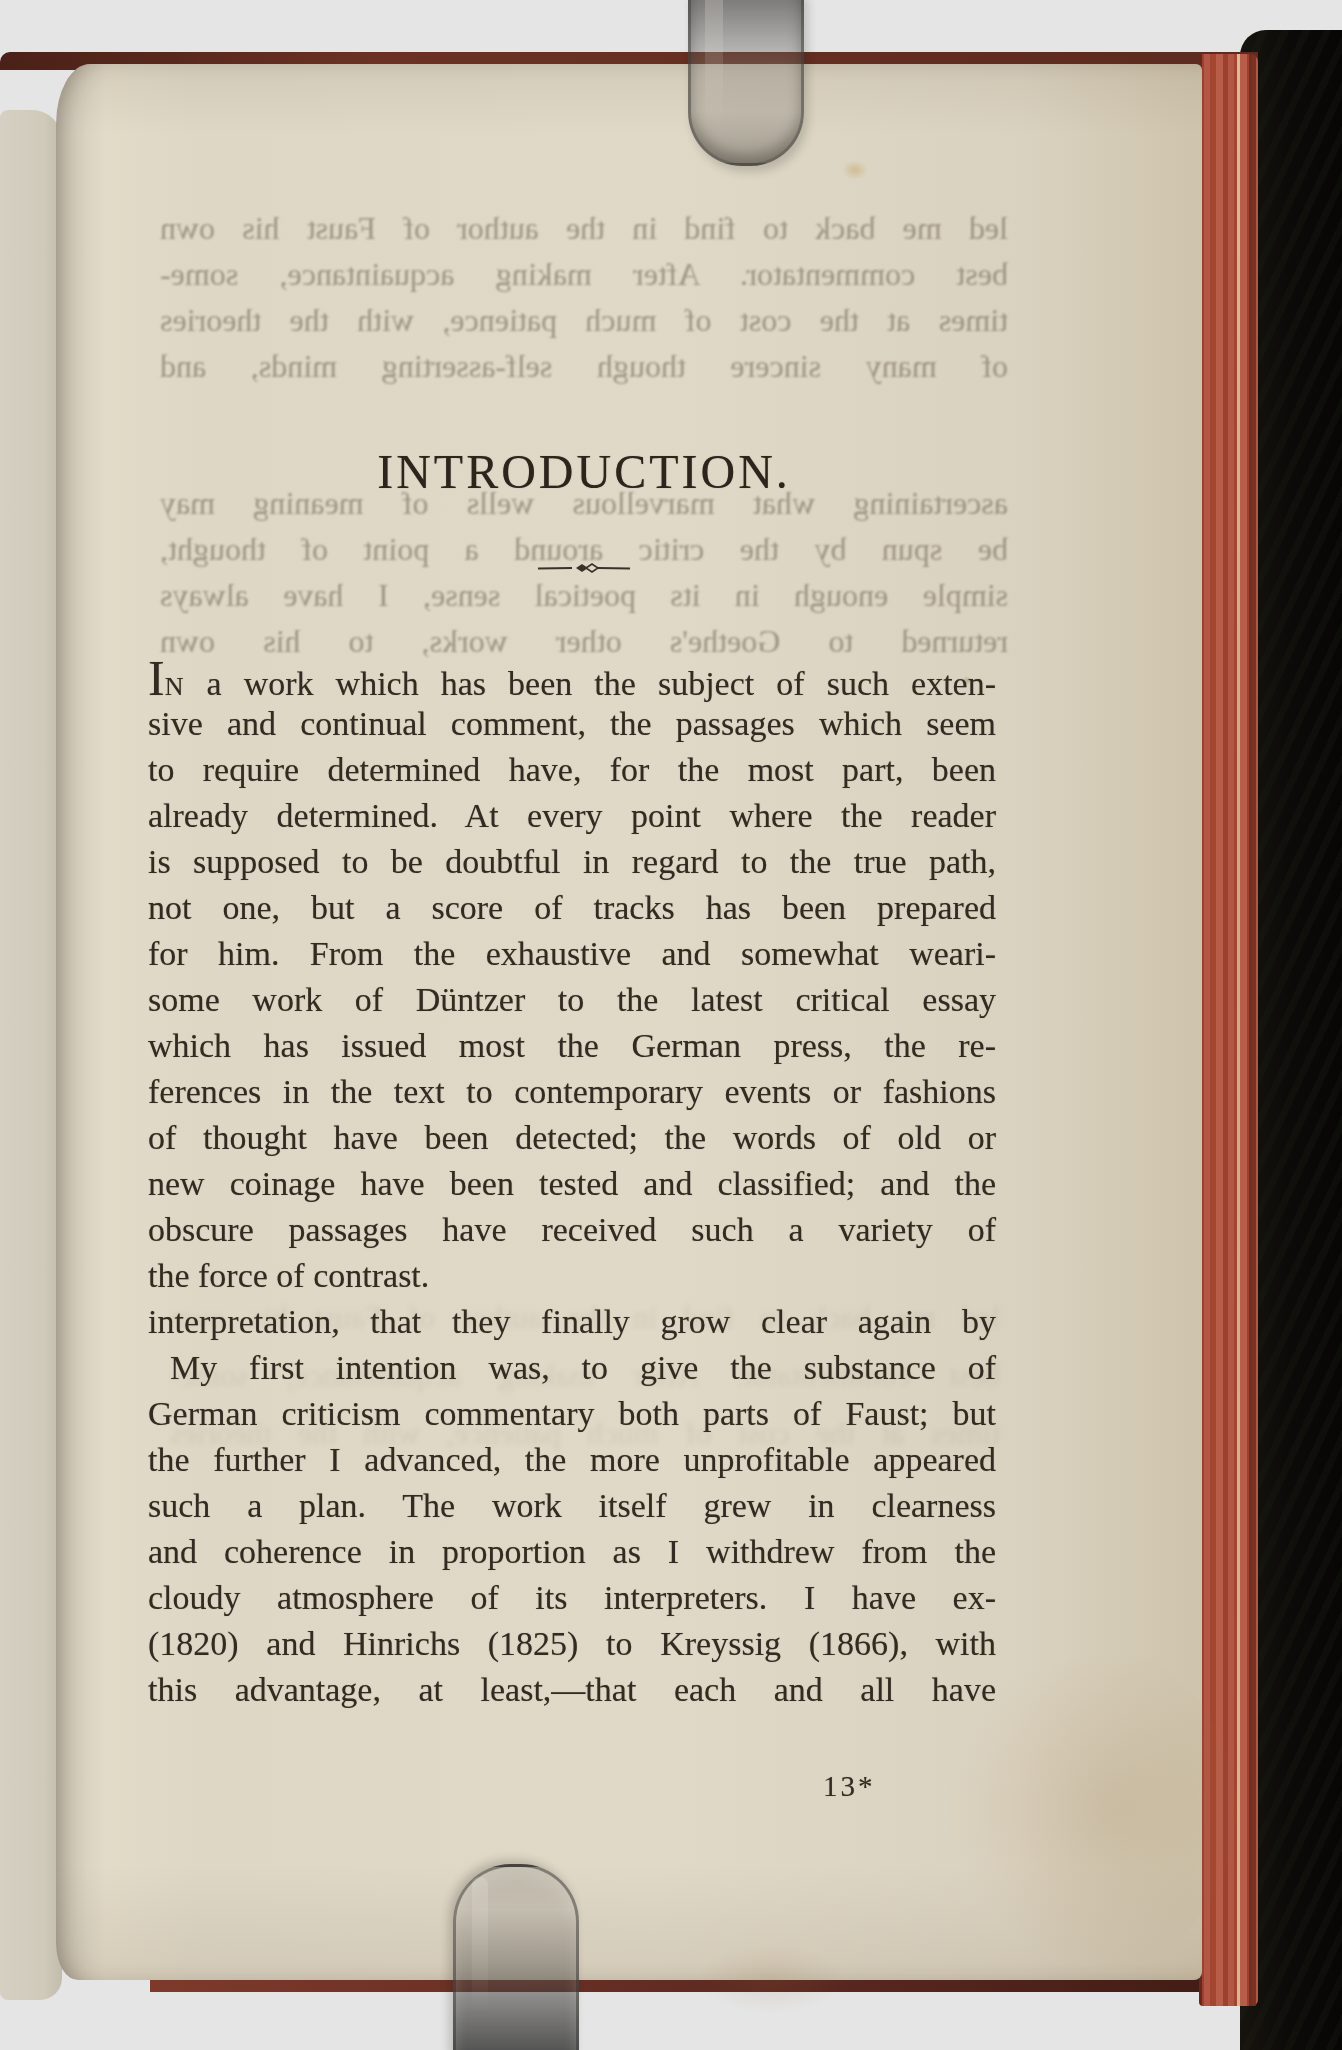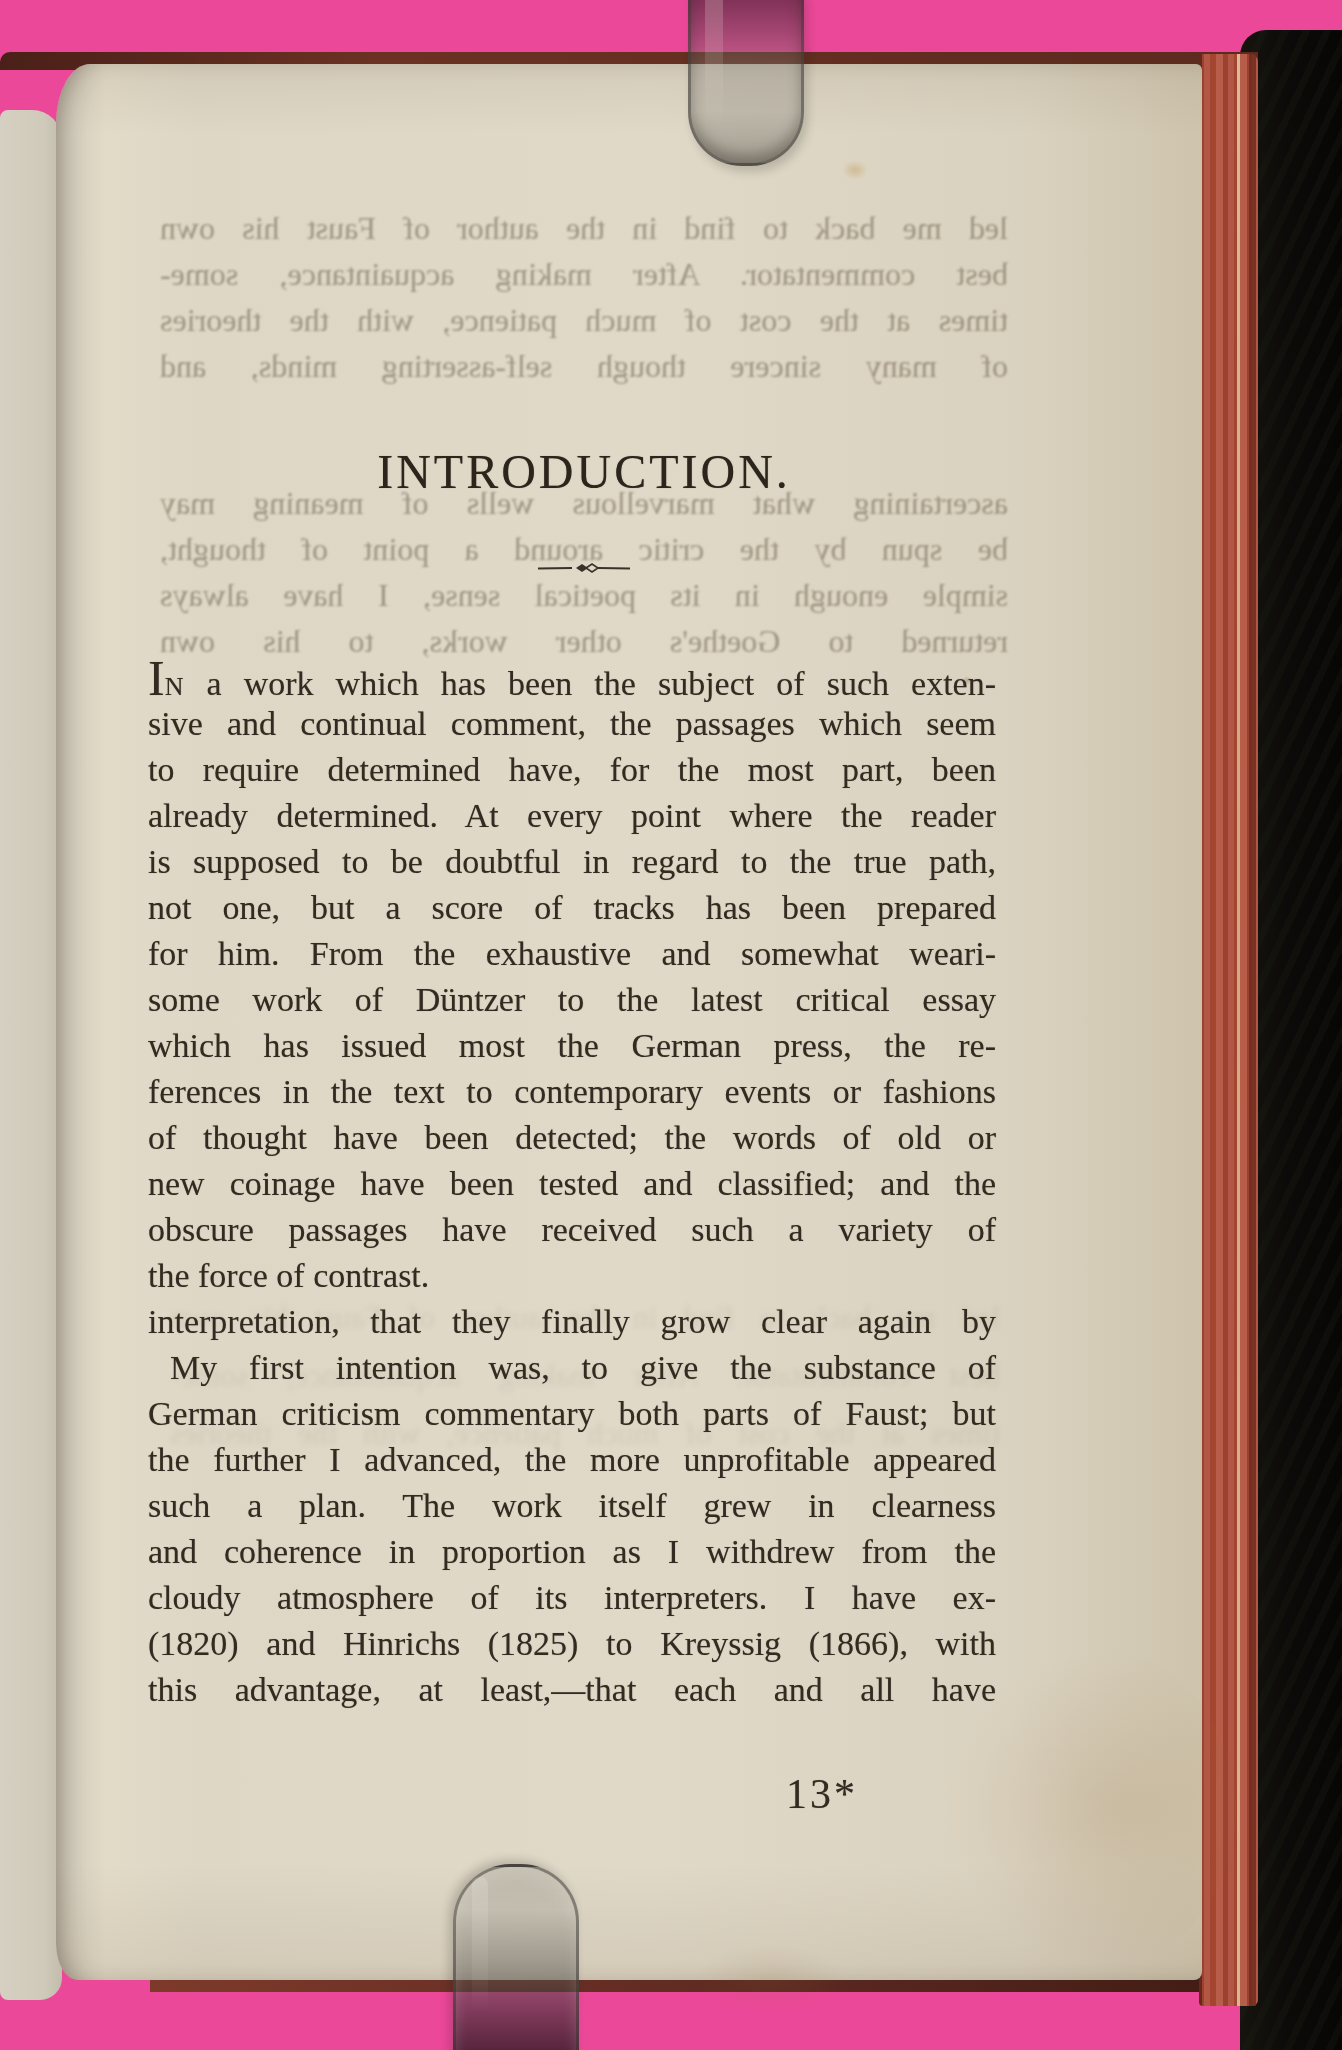--- a/index.html
+++ b/index.html
@@ -1,18 +1,18 @@
 <!DOCTYPE html>
 <html><head>
 <meta charset="utf-8">
 <style>
   html,body{margin:0;padding:0;background:#060504;}
   .stage{
     position:relative;width:1342px;height:2050px;overflow:hidden;
-    background:#ec4899;
+    background:#e5e5e5;
     font-family:"Liberation Serif","DejaVu Serif",serif;
   }
   
   .cover-right{
     position:absolute;left:1240px;top:30px;width:102px;height:2020px;
     background:
       repeating-linear-gradient(115deg, rgba(28,34,22,.25) 0 7px, rgba(0,0,0,0) 7px 19px),
       linear-gradient(90deg,#17140f 0,#0d0b09 45%,#070605 100%);
     border-radius:26px 0 0 0;
   }
@@ -102,22 +102,22 @@
   .tline{
     height:46px;line-height:46px;
     text-align:justify;text-align-last:justify;
     white-space:normal;
   }
   .tline.endl{text-align-last:left;}
   .tline.ind{padding-left:22px;}
   .init{font-size:50px;}
   .smcap{font-size:26px;letter-spacing:1px;}
   .signature{
-    position:absolute;left:786px;top:1770px;
-    font-size:42px;letter-spacing:3px;color:#332b21;
+    position:absolute;left:823px;top:1770px;
+    font-size:29px;letter-spacing:3px;color:#332b21;
     text-shadow:0 0 1px rgba(51,43,33,.4);
   }
   
   .verso{
     position:absolute;left:160px;top:205px;width:848px;
     font-size:32px;color:rgba(104,92,74,.55);
     filter:blur(1.2px);
   }
   .verso .tline{transform:scaleX(-1);}
   .verso .tline:nth-child(5){margin-top:91px;}

